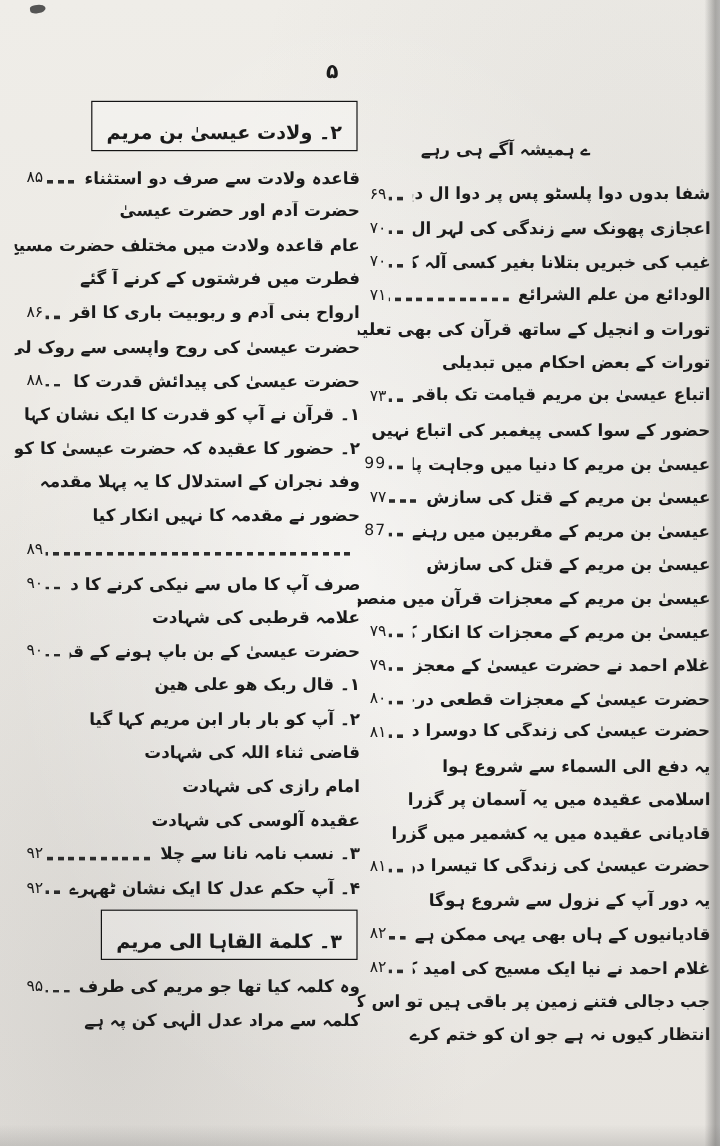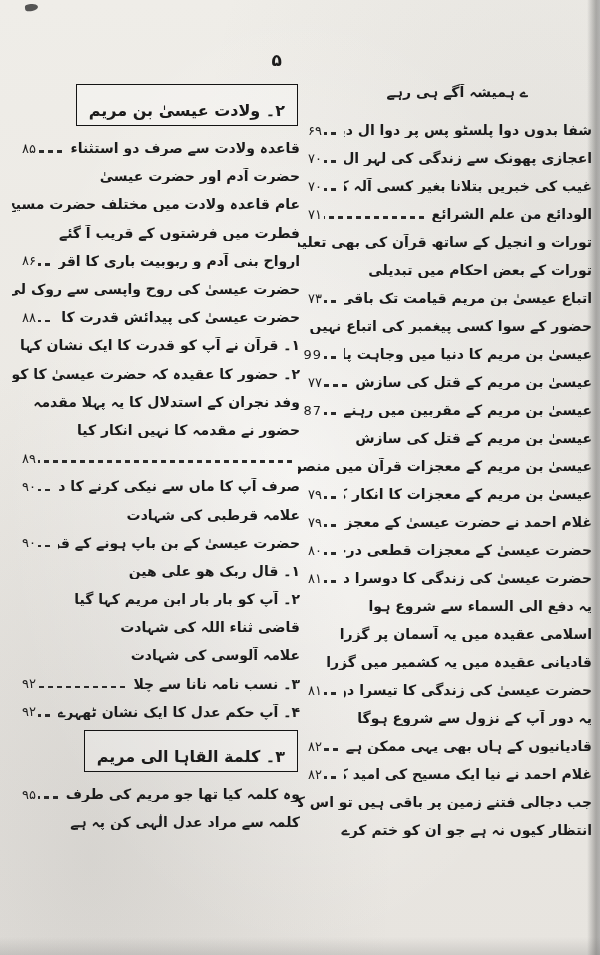--- a/index.html
+++ b/index.html
@@ -38,21 +38,21 @@
     display:flex;align-items:center;height:28px;
     font-size:14px;font-weight:700;white-space:nowrap;overflow:hidden;
   }
   .col-left .toc-row{height:28.2px;}
   .toc-text{flex:0 1 auto;min-width:0;overflow:hidden;}
   .leader{
     flex:1 1 0;min-width:12px;height:2.4px;margin:7px 8px 0 2px;
     background:repeating-linear-gradient(to left,#2c2c2c 0 5px,transparent 5px 9px);
   }
   .pnum{flex:0 0 auto;min-width:24px;font-size:13px;font-weight:400;letter-spacing:1px;}
-  .indent{padding-right:64px;margin-bottom:10px;}
+  .indent{padding-right:100px;margin-bottom:10px;margin-top:32px;}
   .heading-box{
     align-self:flex-start;border:1.6px solid #141414;
     padding:16px 12px 4px;margin:0 2px 8px;
     font-size:16px;font-weight:700;line-height:1.25;
     background:rgba(255,255,255,.25);
   }
   .heading-box.second{margin-top:4px;}
 </style>
 </head>
 <body>
@@ -181,21 +181,21 @@
         <span class="leader"></span>
         <span class="pnum">۸۵</span>
       </div>
       <div class="toc-row">
         <span class="toc-text">حضرت آدم اور حضرت عیسیٰ</span>
       </div>
       <div class="toc-row">
         <span class="toc-text">عام قاعدہ ولادت میں مختلف حضرت مسیح</span>
       </div>
       <div class="toc-row">
-        <span class="toc-text">فطرت میں فرشتوں کے قریب آ گئے</span>
+        <span class="toc-text">فطرت میں فرشتوں کے کرنے آ گئے</span>
       </div>
       <div class="toc-row">
         <span class="toc-text">ارواح بنی آدم و ربوبیت باری کا اقرار</span>
         <span class="leader"></span>
         <span class="pnum">۸۶</span>
       </div>
       <div class="toc-row">
         <span class="toc-text">حضرت عیسیٰ کی روح واپسی سے روک لی گئی</span>
       </div>
       <div class="toc-row">
@@ -235,21 +235,24 @@
       <div class="toc-row">
         <span class="toc-text">۱۔ قال ربک ھو علی ھین</span>
       </div>
       <div class="toc-row">
         <span class="toc-text">۲۔ آپ کو بار بار ابن مریم کہا گیا</span>
       </div>
       <div class="toc-row">
         <span class="toc-text">قاضی ثناء اللہ کی شہادت</span>
       </div>
       <div class="toc-row">
-        <span class="toc-text">علامہ آلوسی کی شہادت</span>
+        <span class="toc-text">امام رازی کی شہادت</span>
+      </div>
+      <div class="toc-row">
+        <span class="toc-text">عقیدہ آلوسی کی شہادت</span>
       </div>
       <div class="toc-row">
         <span class="toc-text">۳۔ نسب نامہ نانا سے چلا</span>
         <span class="leader"></span>
         <span class="pnum">۹۲</span>
       </div>
       <div class="toc-row">
         <span class="toc-text">۴۔ آپ حکم عدل کا ایک نشان ٹھہرے</span>
         <span class="leader"></span>
         <span class="pnum">۹۲</span>

